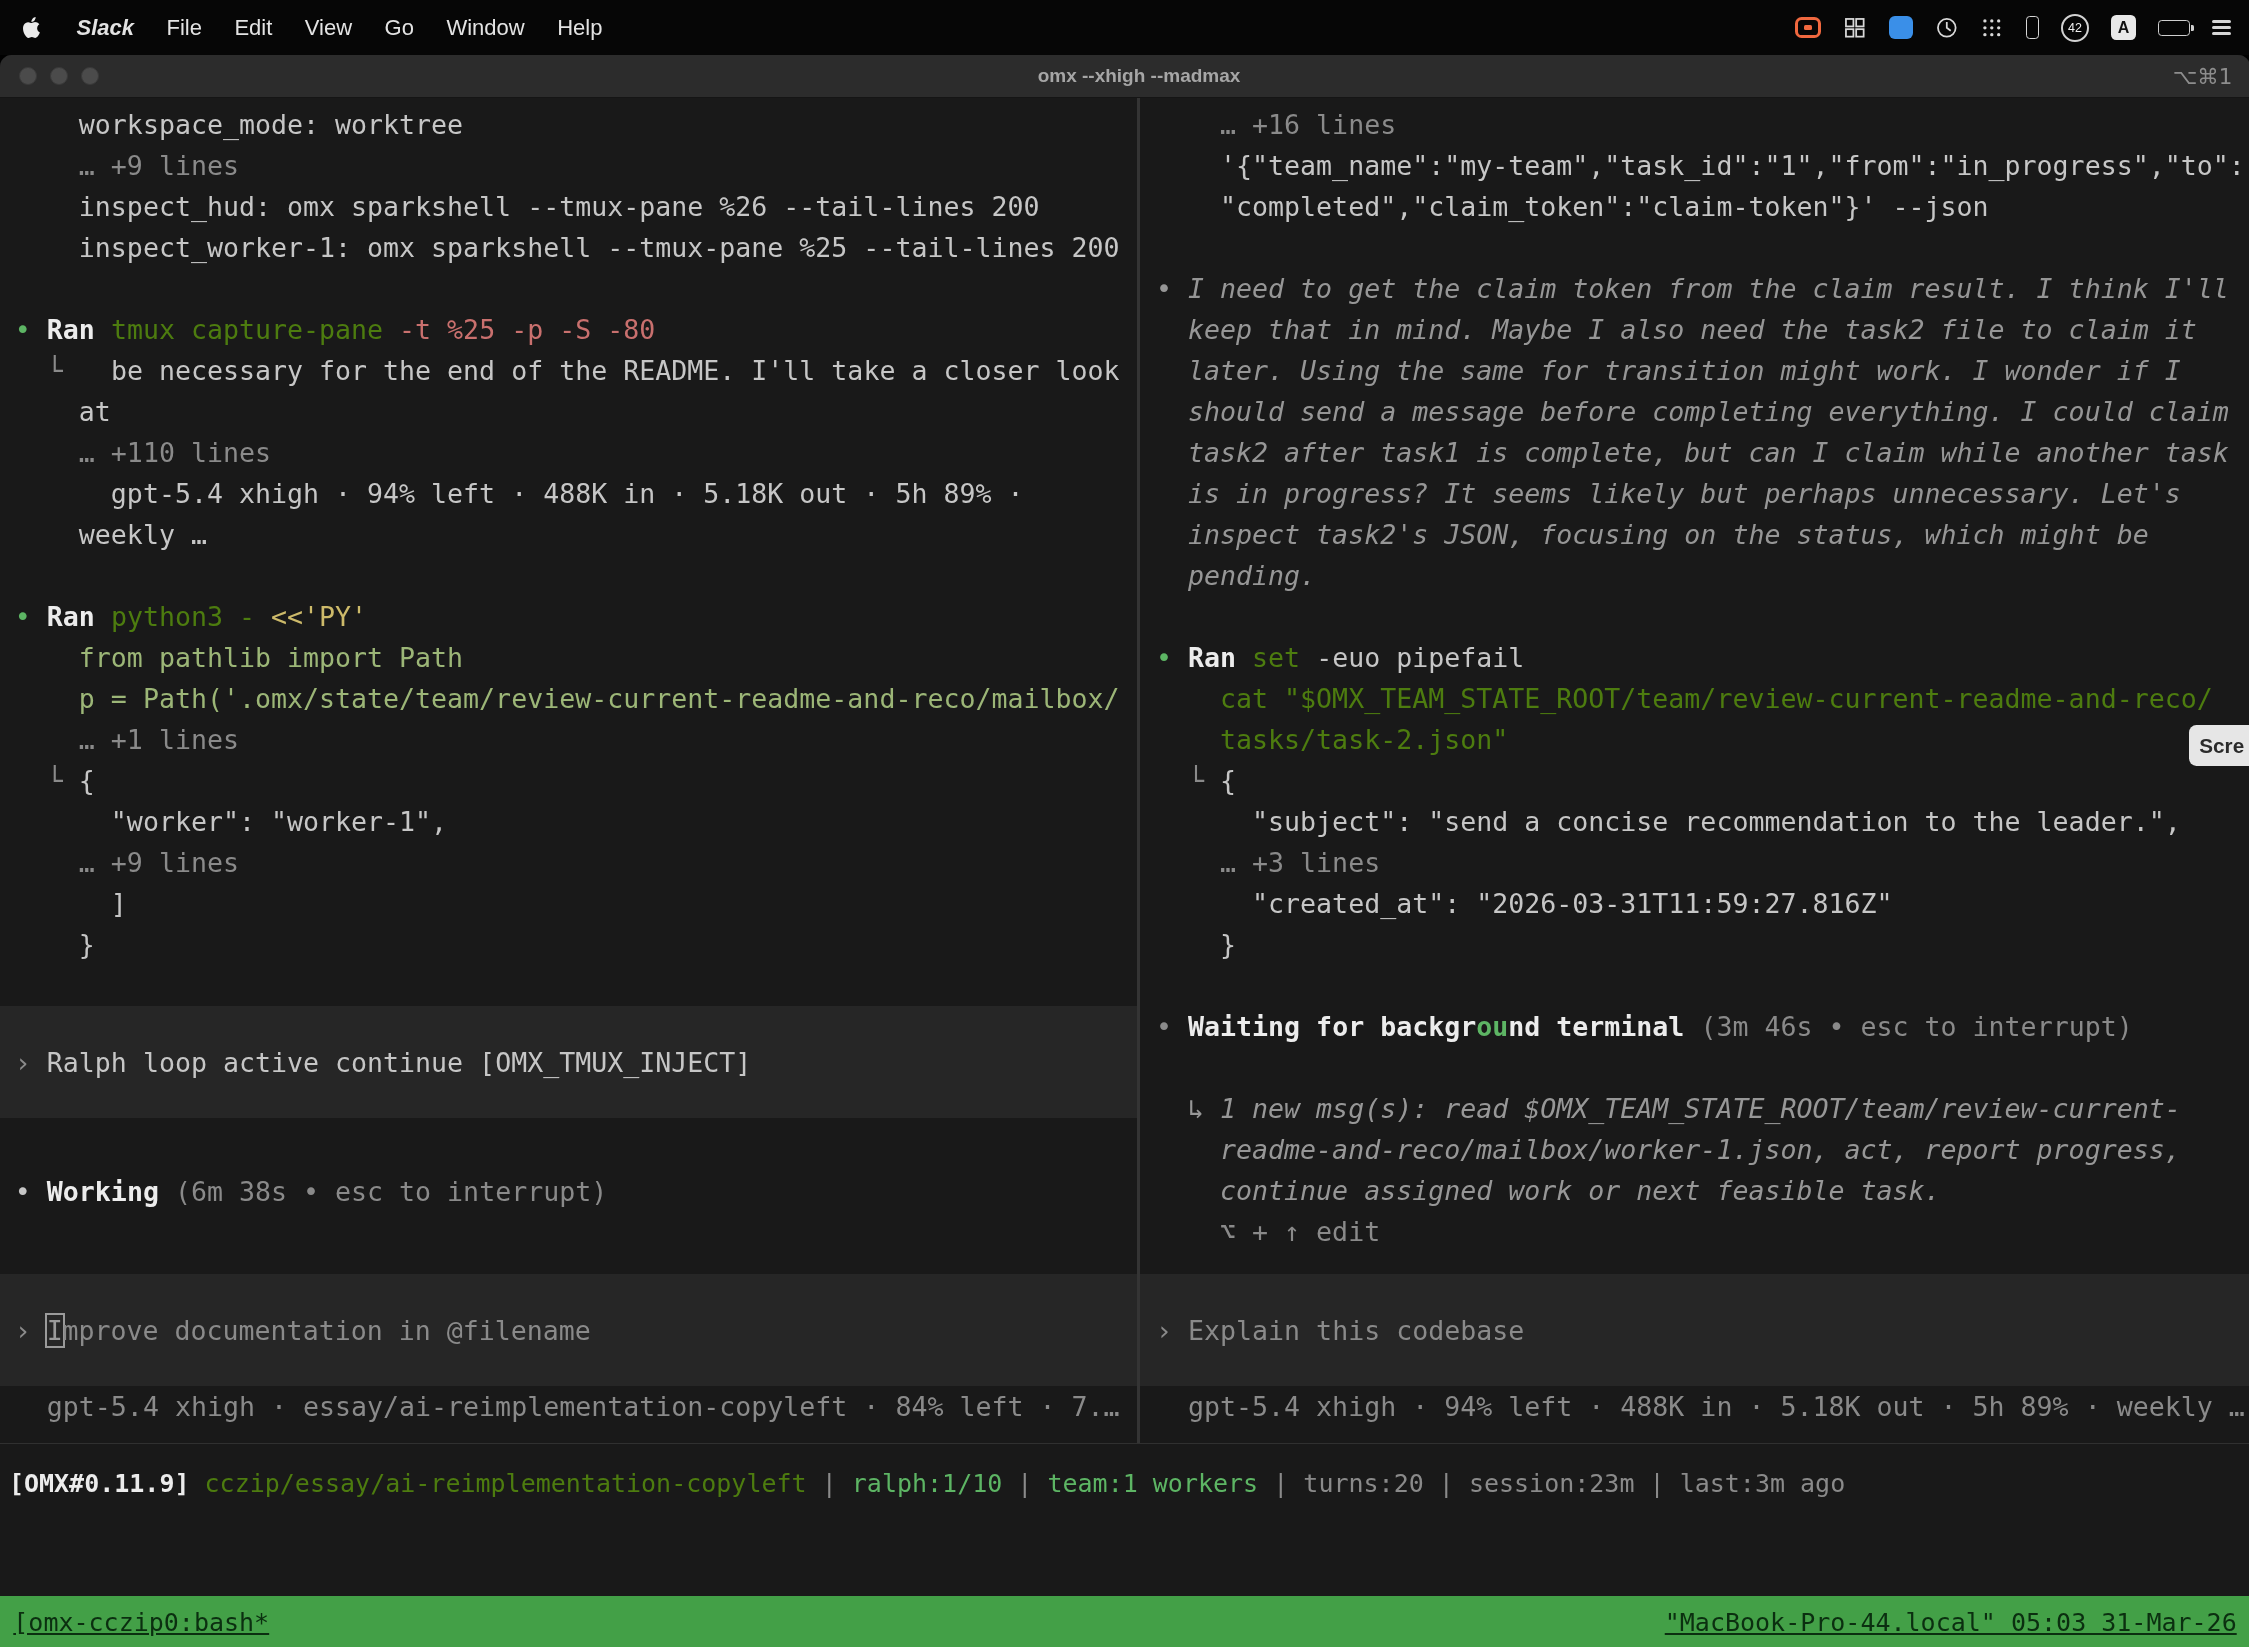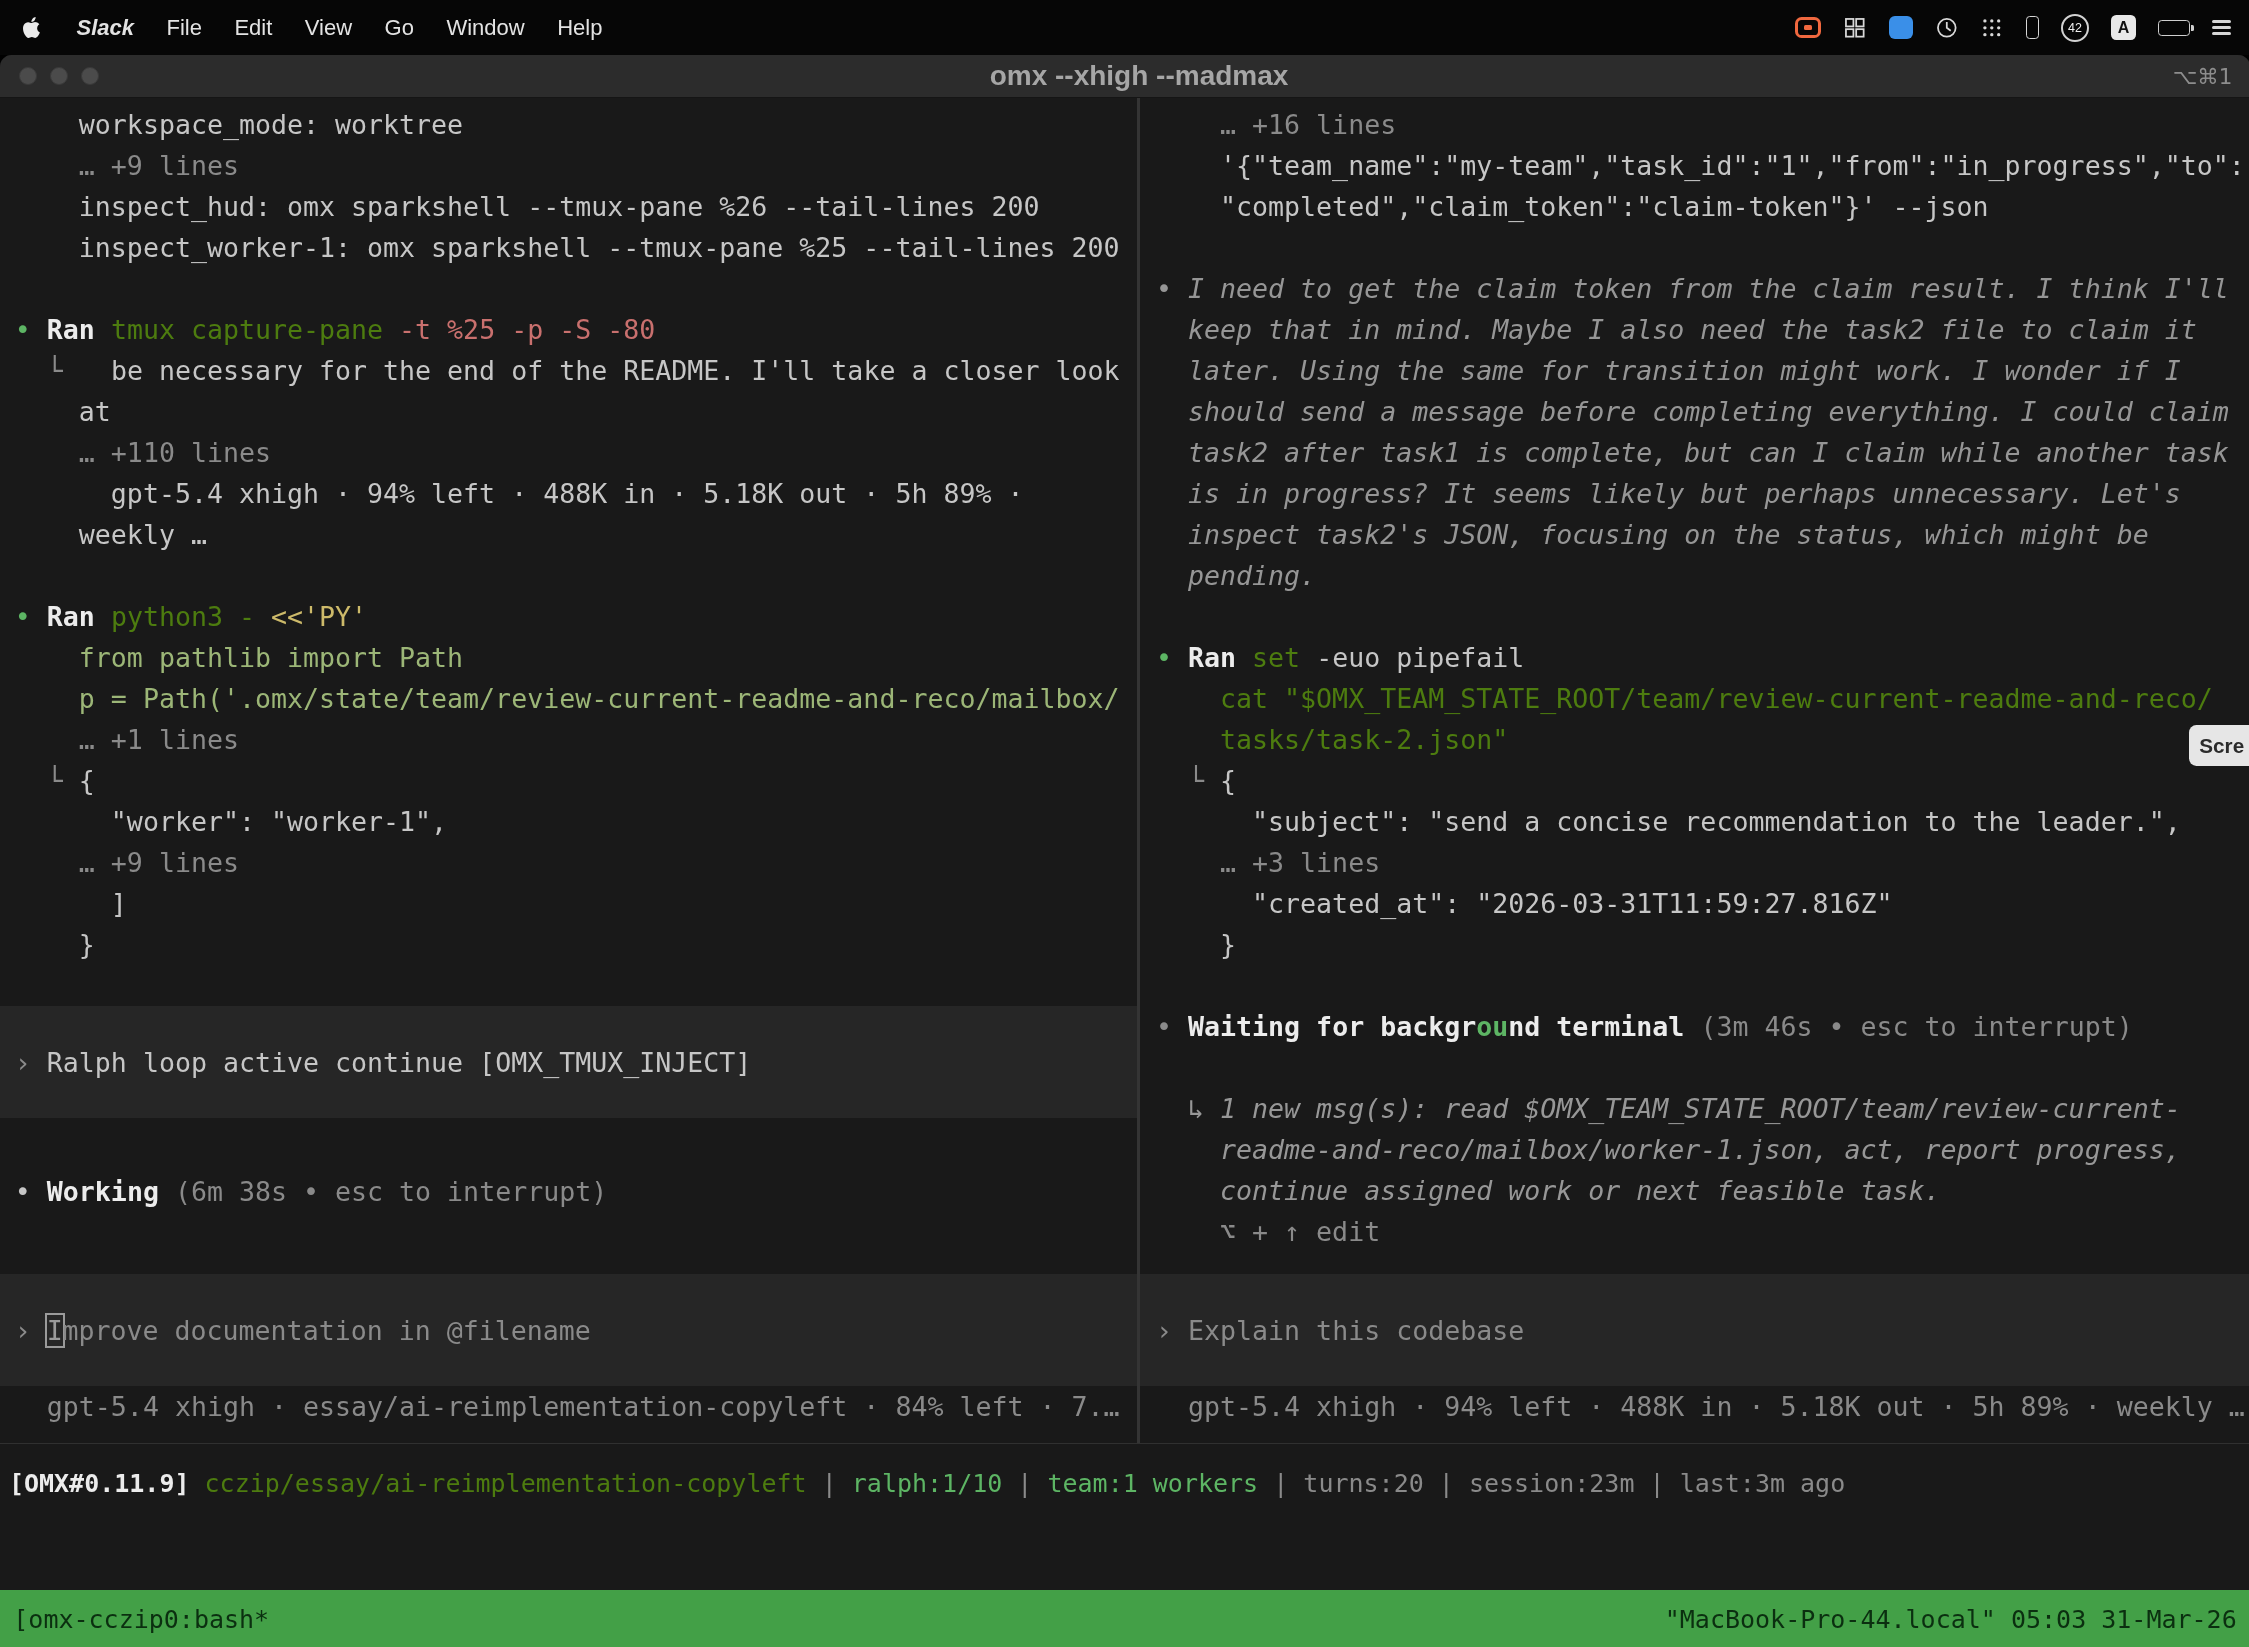--- a/index.html
+++ b/index.html
@@ -28,21 +28,21 @@
   .linesico i { display:block; width:19px; height:2.6px; background:#d6d6d6; border-radius:1.5px; }
   .bluechip { width:23.6px; height:23.6px; border-radius:5.9px; background:#3a8fe8; }
   .phone { width:13.3px; height:23.6px; border:1.8px solid #d6d6d6; border-radius:3.7px; }
 
   
   .window { height:1593px; background:#191919; border-radius:11.8px 11.8px 0 0; overflow:hidden; position:relative; }
   .titlebar { height:43px; background:#2c2c2c; display:flex; align-items:center; position:relative;
               border-bottom:0.7px solid #151515; }
   .lights { display:flex; gap:13.3px; padding-left:19px; }
   .light { width:17.7px; height:17.7px; border-radius:50%; background:#4b4b4b; border:0.7px solid #3a3a3a; }
-  .wtitle { position:absolute; left:0; right:0; text-align:center; color:#a6a6a6; font-size:28px; font-weight:700;margin-left:28px; }
+  .wtitle { position:absolute; left:0; right:0; text-align:center; color:#a6a6a6; font-size:19px; font-weight:700;margin-left:28px; }
   .wshort { position:absolute; right:17.7px; color:#8d8d8d; font-size:21.4px; font-family:"DejaVu Sans", sans-serif; }
 
   
   .term { height:1345px; display:flex; background:#191919; }
   .mono, .tline, .omx-status, .tmux-bar { font-family:"DejaVu Sans Mono","DejaVu Sans",monospace; }
   .pane { height:100%; display:flex; flex-direction:column; overflow:hidden;
           padding-top:6px; padding-bottom:16px; }
   .pane-left  { width:1137px; }
   .pane-right { flex:1; }
   .vdivider { width:3px; background:#343434; }
@@ -63,23 +63,23 @@
   .c-red   { color:#c9706e; }
   .c-yellow{ color:#cdba6a; }
   .c-code  { color:#9cb677; }
   .c-think { color:#969696; font-style:italic; }
   .c-msg   { color:#979797; font-style:italic; }
   .c-cursor{ color:#9a9a9a; border:2.2px solid #9a9a9a; margin:-2.2px; }
 
   
   .omx-status { height:148px; background:#191919; border-top:1.5px solid #303030; padding:19px 0 0 8.9px; }
   .omx-status .tline { padding-left:0; font-size:25px; }
-  .tmux-bar { position:absolute; left:0; right:0; bottom:0; height:58px; background:#43a047;
+  .tmux-bar { position:absolute; left:0; right:0; bottom:0; height:52px; background:#43a047;
               color:#0b2f10; font-size:25px; display:flex; align-items:center;
-              justify-content:space-between; padding:0 13.3px; white-space:pre; }
+              justify-content:space-between; padding:0 13.3px; white-space:pre;text-decoration:underline; }
 
   
   .scre-tip { position:absolute; right:0; top:725px; width:61px; height:41px; background:#e6e6e6;
               color:#2b2b2b; font-size:20.7px; font-weight:600; display:flex; align-items:center;
               padding-left:10.3px; border-radius:7.4px 0 0 7.4px; overflow:hidden; z-index:9; }
 </style>
 </head>
 <body>
 
 <div class="screen">

